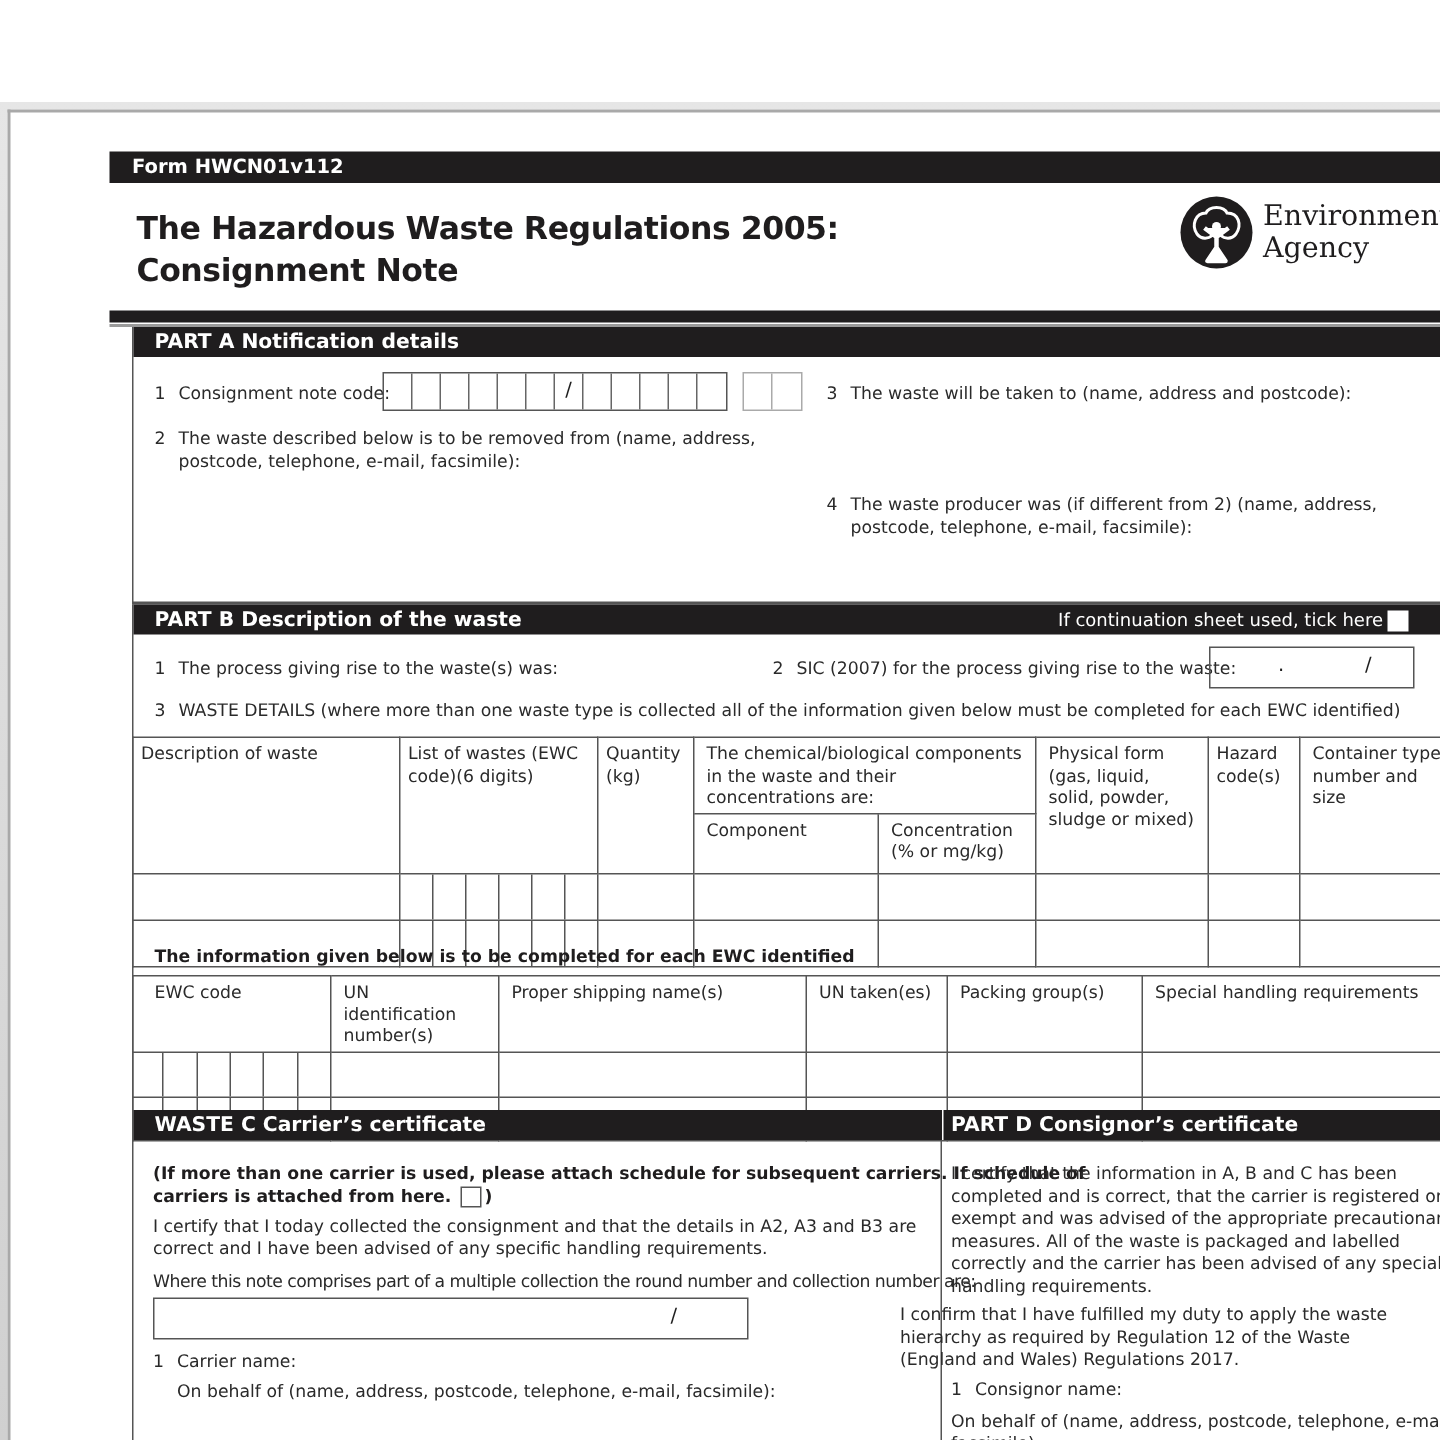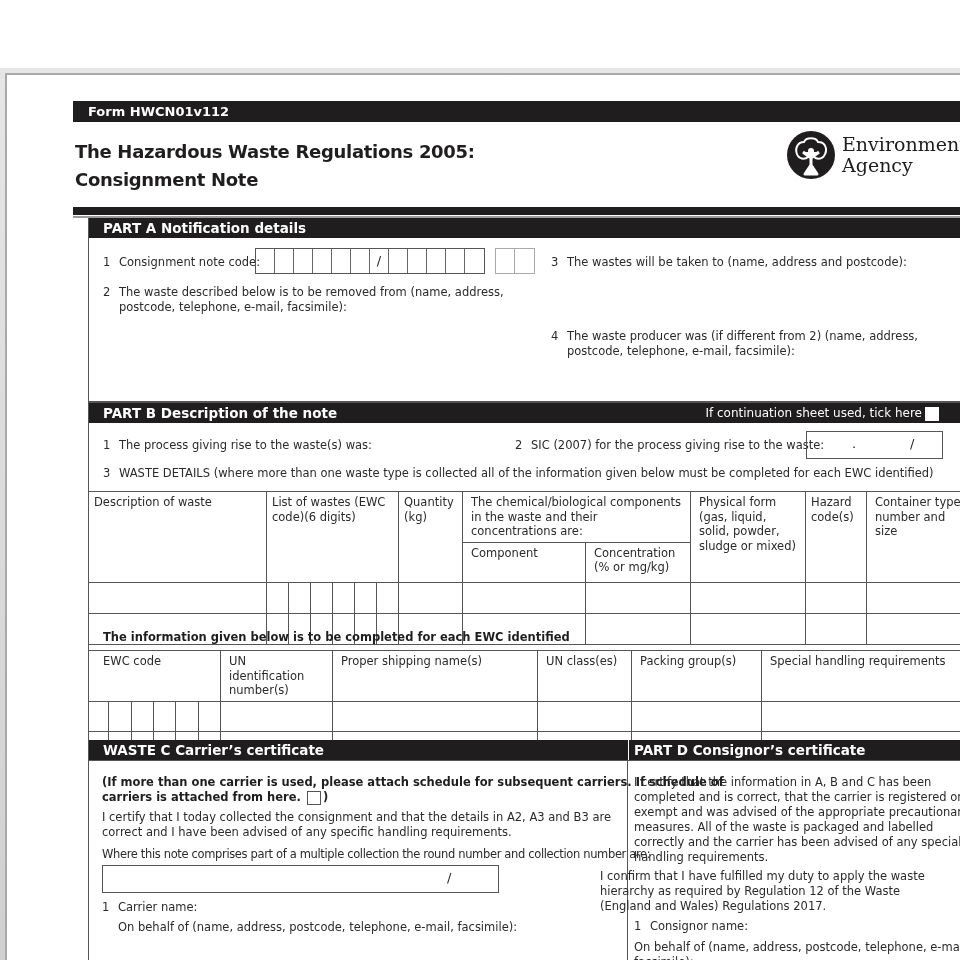--- a/index.html
+++ b/index.html
@@ -18,21 +18,21 @@
     background: #ffffff;
     border-top: 2px solid #a9a9a9; border-left: 2px solid #a9a9a9;
   }
   .abs { position: absolute; }
   .form-bar {
     left: 73px; top: 101px; width: 900px; height: 21px; background: #1f1d1e;
     color: #fff; font-weight: bold; font-size: 13px; line-height: 21px;
     padding-left: 15px; box-sizing: border-box;
   }
   .title {
-    left: 75px; top: 138px; font-size: 18px; font-weight: bold; line-height: 28px;
+    left: 91px; top: 138px; font-size: 21px; font-weight: bold; line-height: 28px;
     color: #1f1d1e; letter-spacing: -0.3px;
   }
   .logo { left: 786px; top: 130px; display: flex; align-items: center; }
   .logo-text {
     font-family: "DejaVu Serif", serif; font-size: 19px; line-height: 21px;
     margin-left: 6px; color: #1f1d1e;
   }
   .thick-rule { left: 73px; top: 207px; width: 900px; height: 8px; background: #1f1d1e; }
   .thin-rule { left: 73px; top: 216px; width: 900px; height: 2px; background: #9a9a9a; }
   .part-header {
@@ -108,30 +108,30 @@
 </div>
 <div class="abs code-boxes light" style="left:495px; top:248px;">
   <div class="cb"></div>
   <div class="cb"></div>
 </div>
 <div class="abs txt" style="left:103px; top:285px;">
   <div><span class="num">2</span><span>The waste described below is to be removed from (name, address,</span></div>
   <div style="padding-left:16px;">postcode, telephone, e-mail, facsimile):</div>
 </div>
 <div class="abs txt" style="left:551px; top:255px;">
-  <span class="num">3</span><span>The wastes will be taken to (name, address and postcode):</span>
+  <span class="num">3</span><span>The waste will be taken to (name, address and postcode):</span>
 </div>
 <div class="abs txt" style="left:551px; top:329px;">
   <div><span class="num">4</span><span>The waste producer was (if different from 2) (name, address,</span></div>
   <div style="padding-left:16px;">postcode, telephone, e-mail, facsimile):</div>
 </div>
 
 <div class="abs section-box" style="left:88px; top:403px; width:880px; height:337px;"></div>
 <div class="abs part-header" style="left:89px; top:403px; width:880px; display:flex; justify-content:space-between;">
-  <span>PART B  Description of the note</span>
+  <span>PART B  Description of the waste</span>
   <span style="font-weight:normal; font-size:12px; padding-right:30px;">
     <span>If continuation sheet used, tick here</span><span class="tick-box"></span>
   </span>
 </div>
 <div class="abs txt" style="left:103px; top:438px;">
   <span class="num">1</span><span>The process giving rise to the waste(s) was:</span>
 </div>
 <div class="abs txt" style="left:515px; top:438px;">
   <span class="num">2</span><span>SIC (2007) for the process giving rise to the waste:</span>
 </div>
@@ -218,21 +218,21 @@
       <col style="width:205px">
       <col style="width:94px">
       <col style="width:130px">
       <col style="width:217px">
   </colgroup>
   <tbody>
       <tr style="height:35px;">
     <td style="padding:3px 14px;">EWC code</td>
     <td style="padding:3px 8px;">UN identification number(s)</td>
     <td style="padding:3px 8px;">Proper shipping name(s)</td>
-    <td style="padding:3px 8px;">UN class(es)</td>
+    <td style="padding:3px 8px;">UN taken(es)</td>
     <td style="padding:3px 8px;">Packing group(s)</td>
     <td style="padding:3px 8px;">Special handling requirements</td>
   </tr>
   <tr style="height:29px;">
     <td class="nopad">
           <div class="digit-row" style="height:29px;">
             <div style="flex:0.9"></div>
             <div></div>
             <div></div>
             <div></div>

